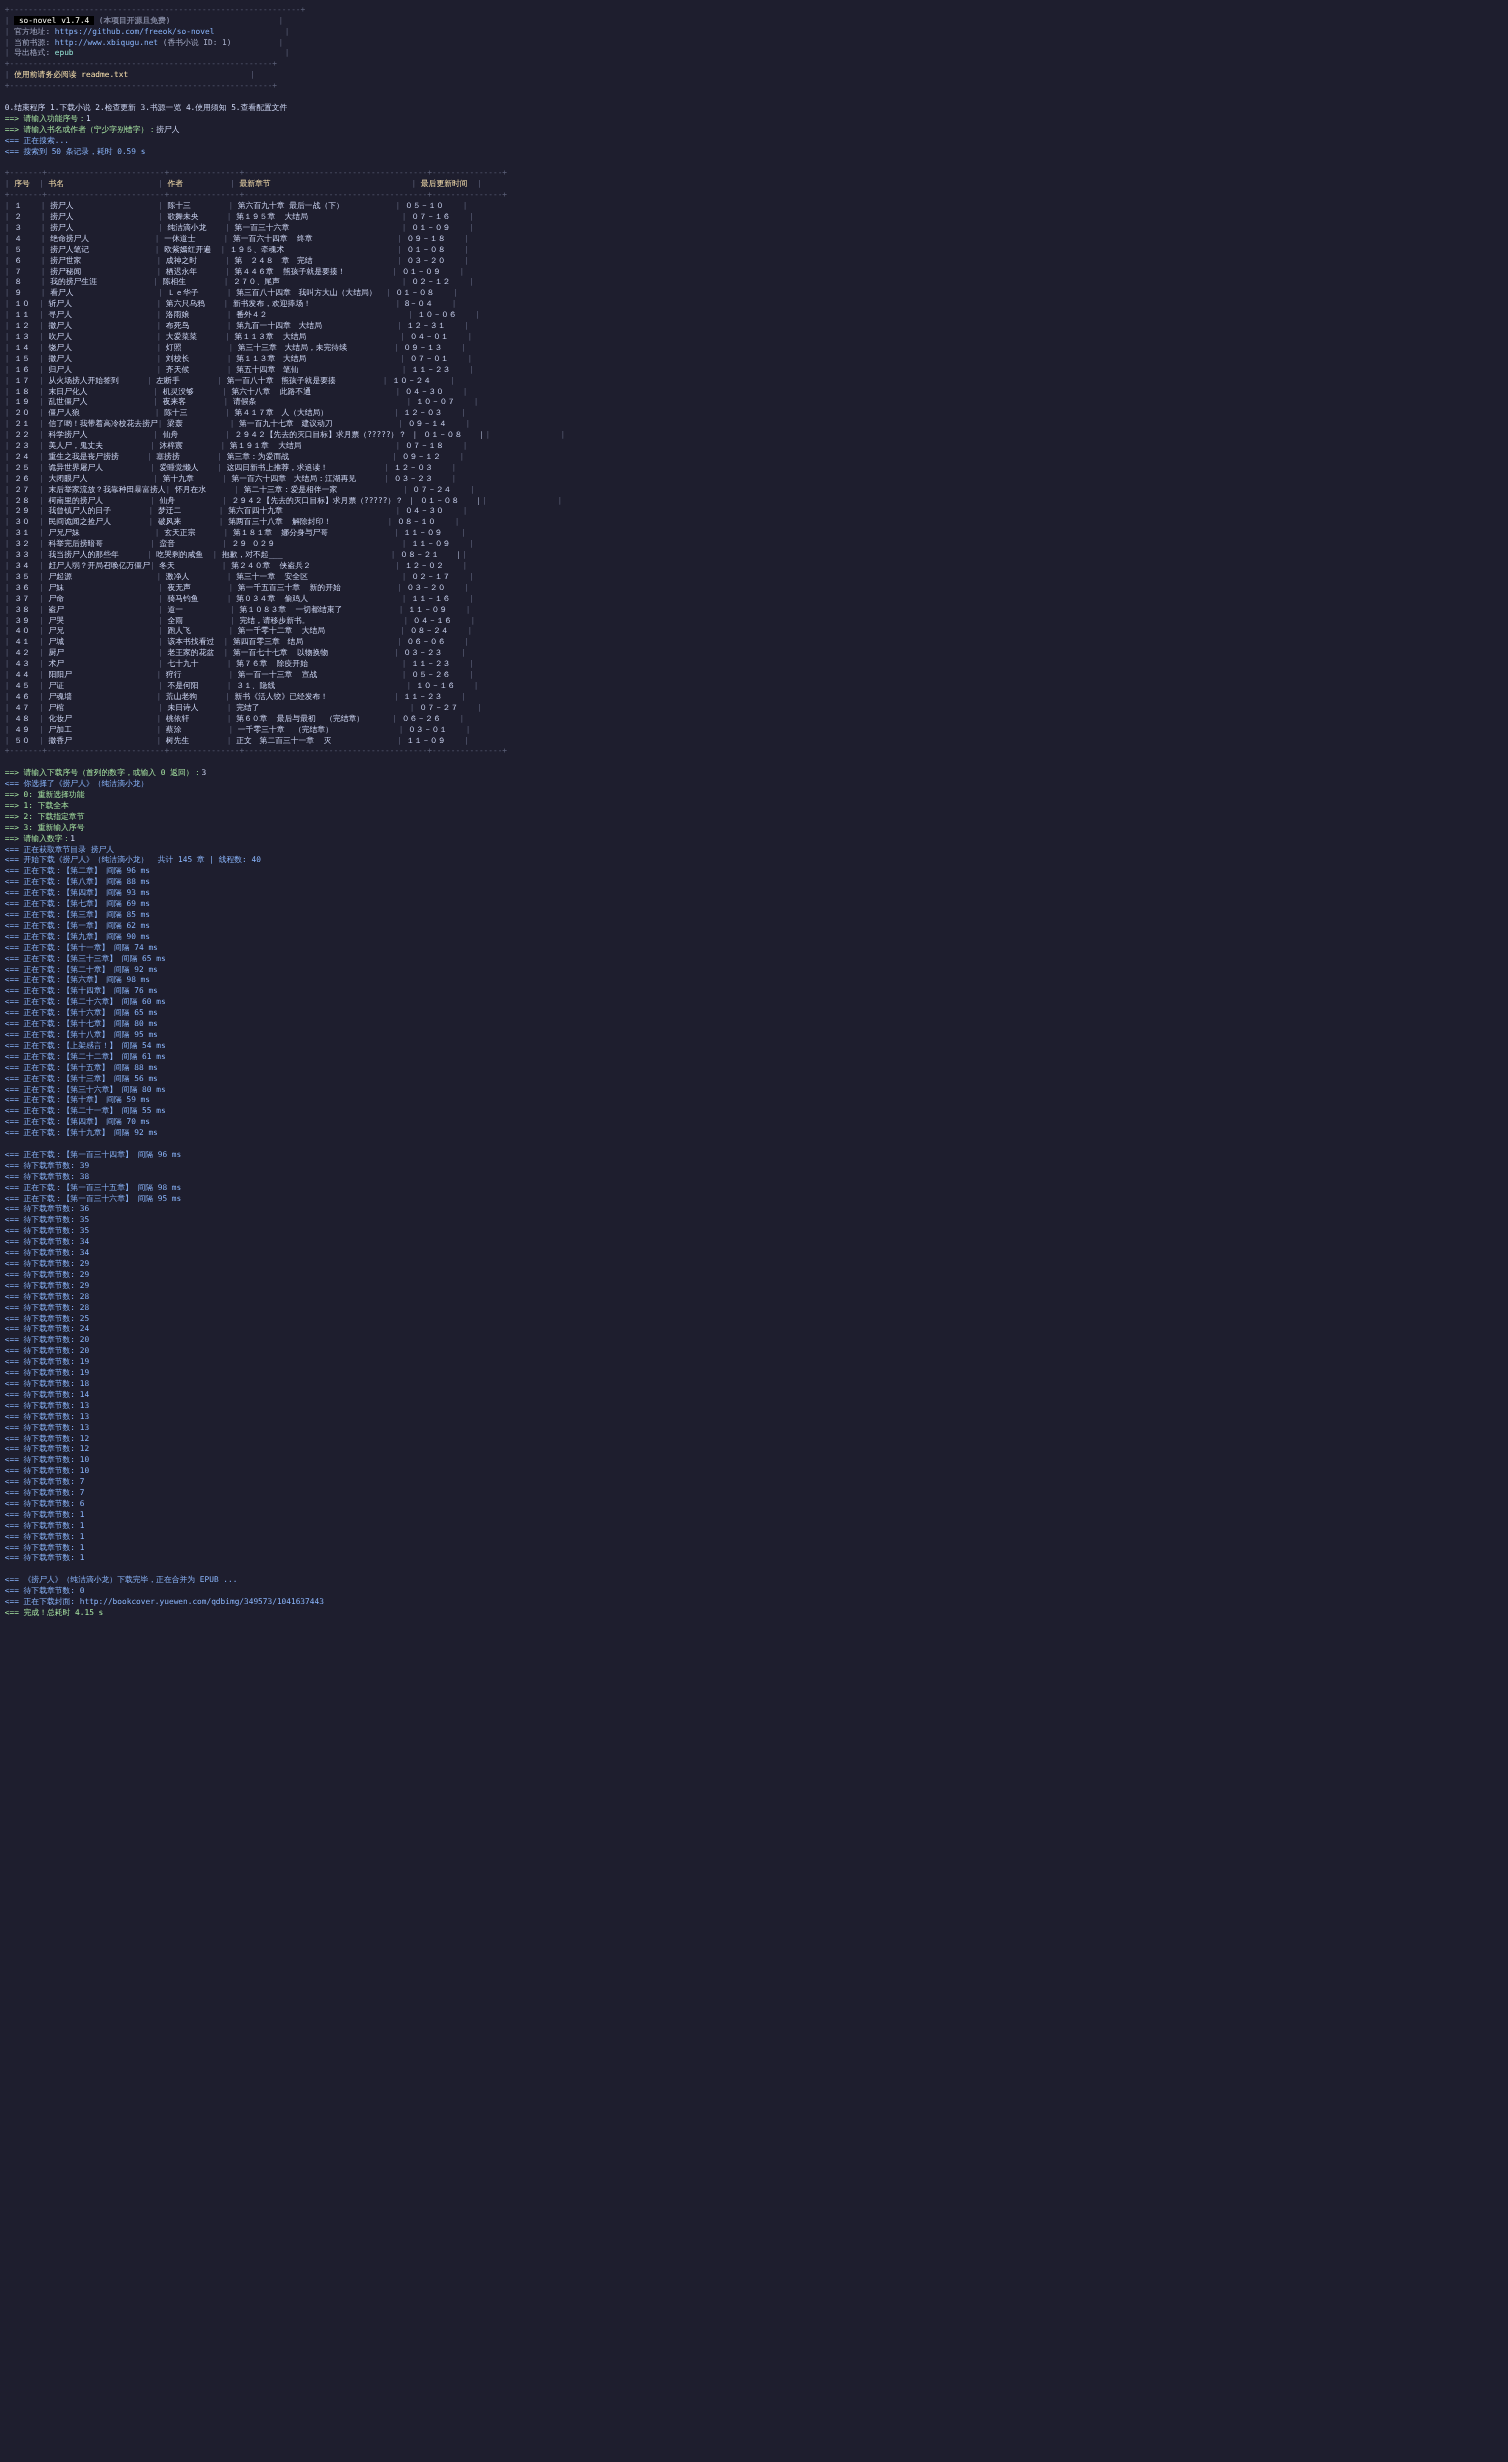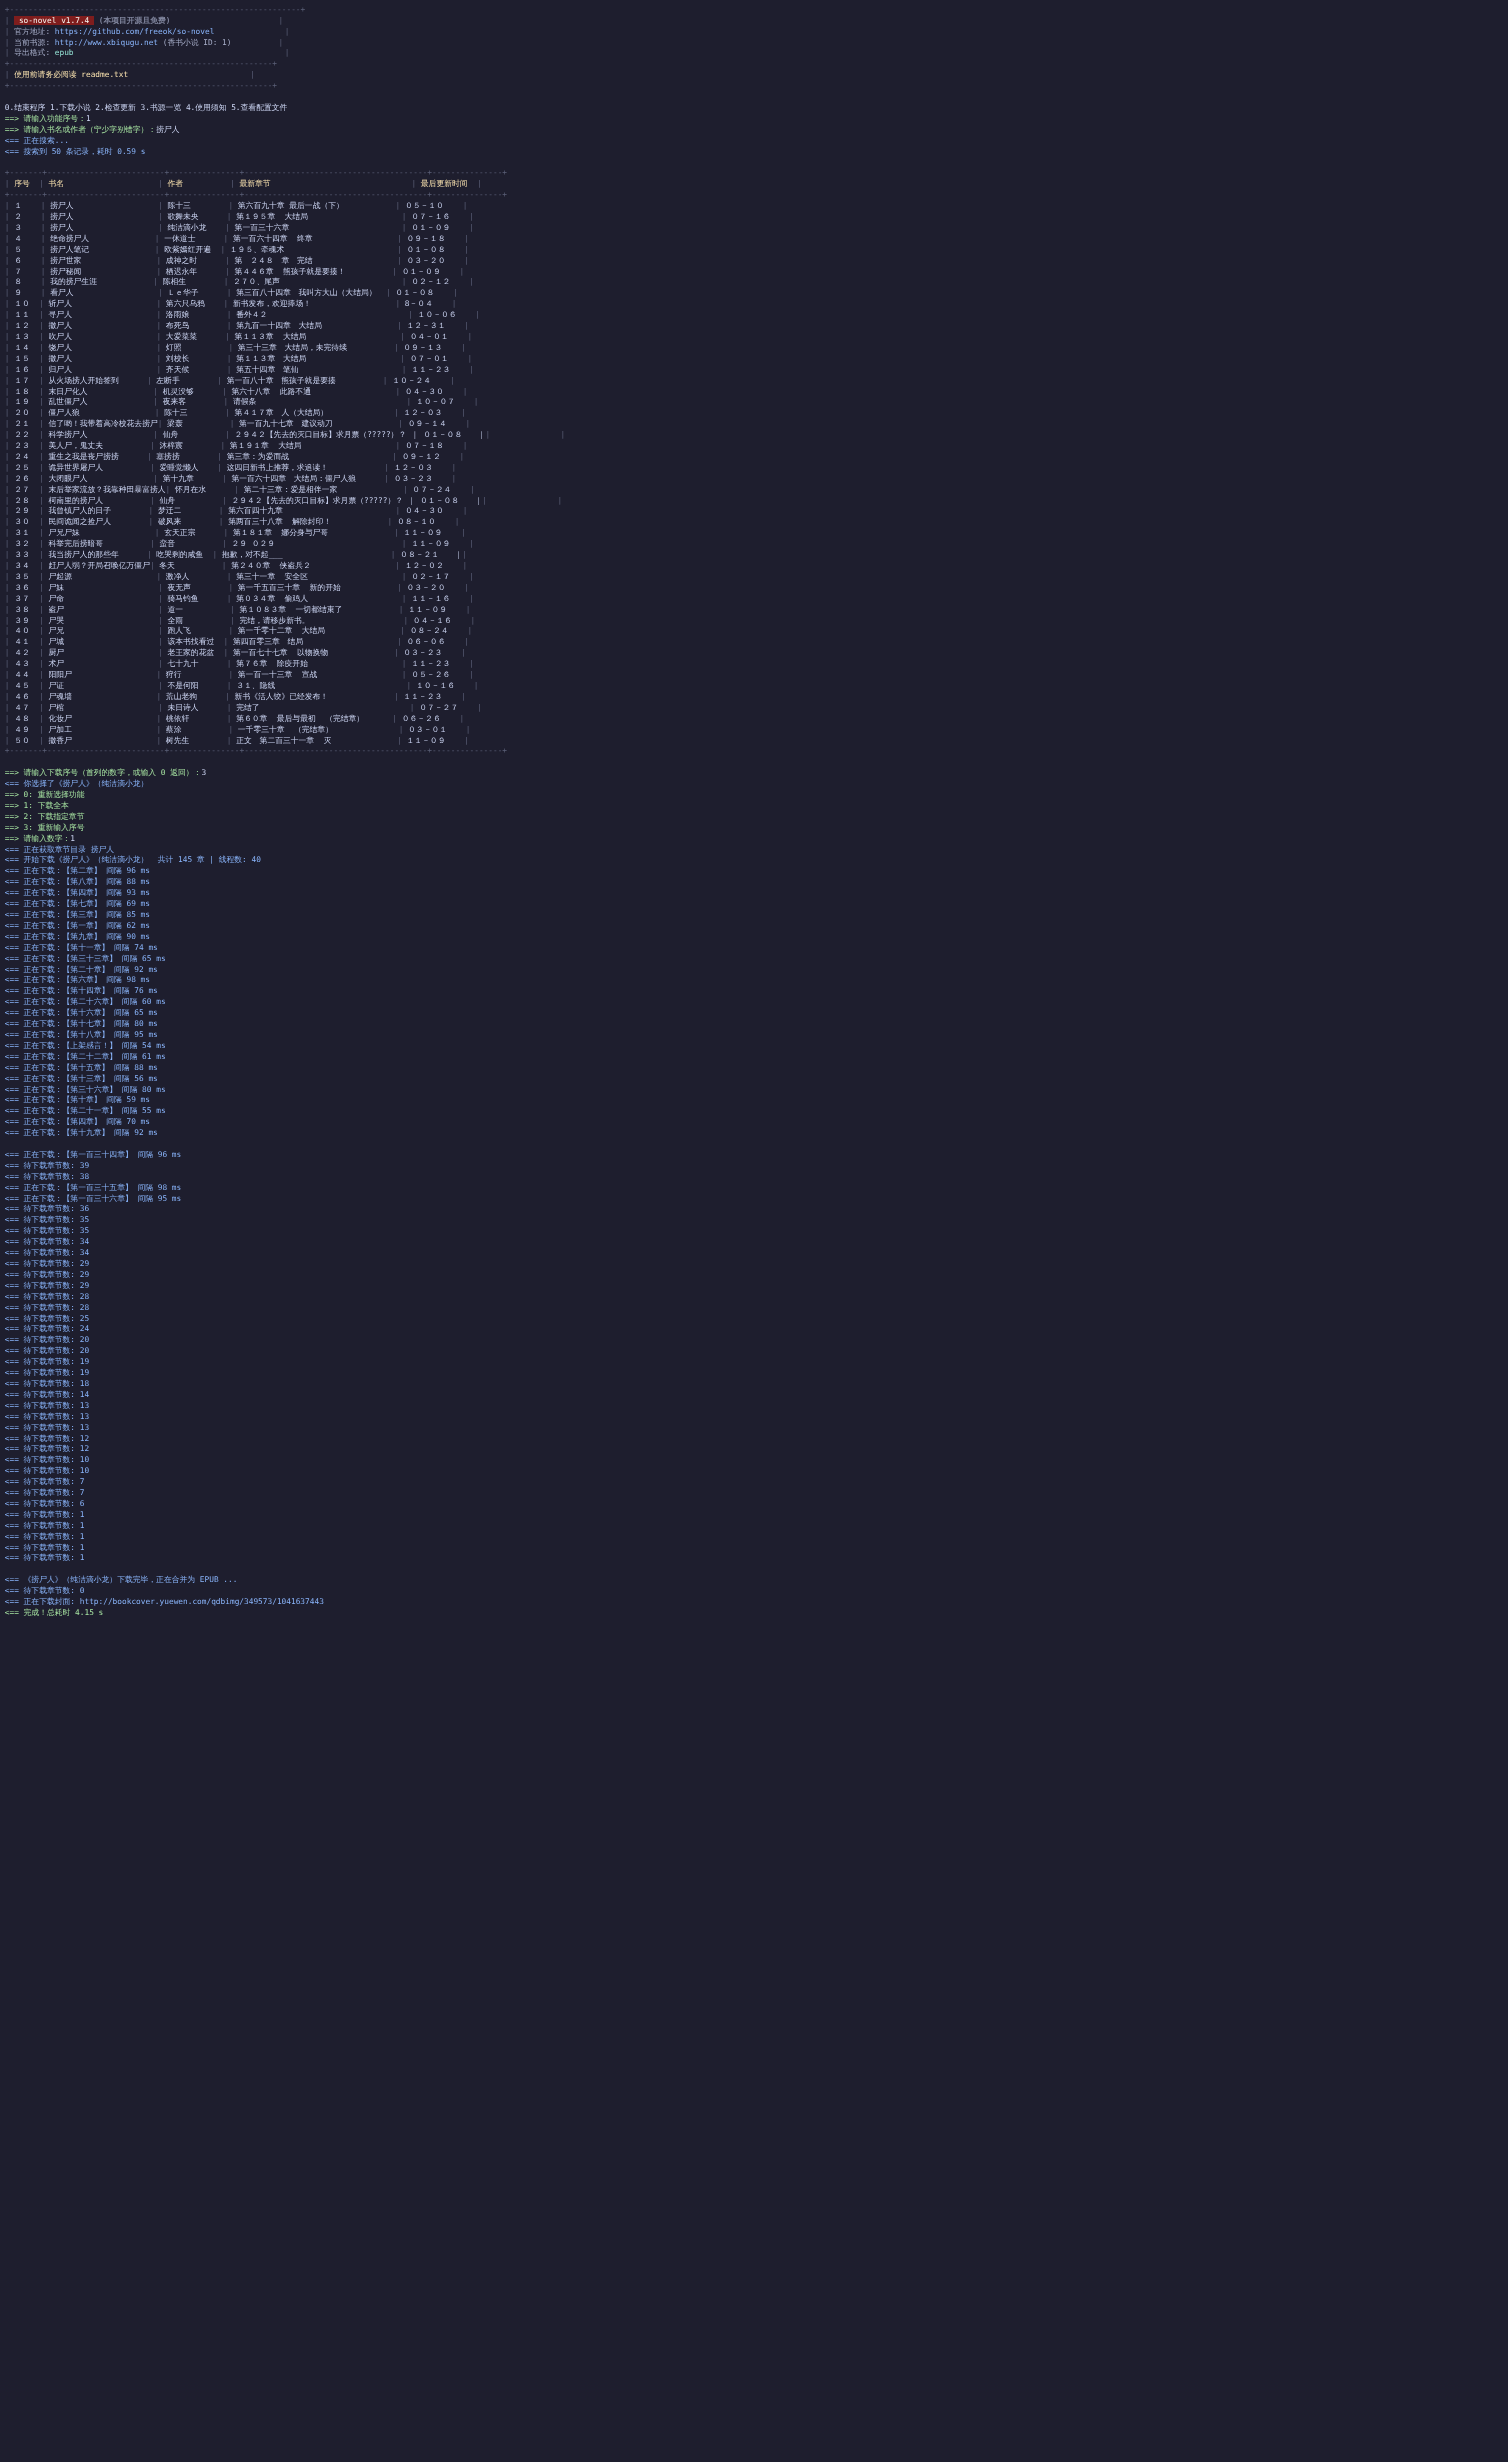--- a/index.html
+++ b/index.html
@@ -10,21 +10,21 @@
     font-family: "Cascadia Code", "Fira Code", Consolas, monospace;
     font-size: 7.8px;
     line-height: 1.4;
   }
   pre {
     margin: 0;
     padding: 4.8px;
     white-space: pre;
   }
   .border     { color: #5b6078; }
-  .highlight  { background: #7f1d1d; color: #f8f8f2; }
+  .highlight  { background: #000000; color: #f8f8f2; }
   .dim        { color: #7f849c; font-weight: bold; }
   .bright     { color: #cdd6f4; }
   .blue       { color: #89b4fa; }
   .cyan       { color: #94e2d5; margin-top: 12px; }
   .yellow     { color: #f9e2af; }
   .green      { color: #a6e3a1; }
   .link       { color: #89b4fa; }
 </style>
 </head>
 <body>
@@ -65,21 +65,21 @@
 <span class="border">| </span><span class="bright">１６  </span><span class="border">| </span><span class="bright">归尸人                  </span><span class="border">| </span><span class="bright">齐天候        </span><span class="border">| </span><span class="bright">第五十四章　笔仙                      </span><span class="border">| </span><span class="bright">１１－２３    </span><span class="border">|</span>
 <span class="border">| </span><span class="bright">１７  </span><span class="border">| </span><span class="bright">从火场捞人开始签到      </span><span class="border">| </span><span class="bright">左断手        </span><span class="border">| </span><span class="bright">第一百八十章　熊孩子就是要揍          </span><span class="border">| </span><span class="bright">１０－２４    </span><span class="border">|</span>
 <span class="border">| </span><span class="bright">１８  </span><span class="border">| </span><span class="bright">末日尸化人              </span><span class="border">| </span><span class="bright">机灵没够      </span><span class="border">| </span><span class="bright">第六十八章  此路不通                  </span><span class="border">| </span><span class="bright">０４－３０    </span><span class="border">|</span>
 <span class="border">| </span><span class="bright">１９  </span><span class="border">| </span><span class="bright">乱世僵尸人              </span><span class="border">| </span><span class="bright">夜来客        </span><span class="border">| </span><span class="bright">请假条                                </span><span class="border">| </span><span class="bright">１０－０７    </span><span class="border">|</span>
 <span class="border">| </span><span class="bright">２０  </span><span class="border">| </span><span class="bright">僵尸人狼                </span><span class="border">| </span><span class="bright">陈十三        </span><span class="border">| </span><span class="bright">第４１７章　人（大结局）              </span><span class="border">| </span><span class="bright">１２－０３    </span><span class="border">|</span>
 <span class="border">| </span><span class="bright">２１  </span><span class="border">| </span><span class="bright">信了哟！我带着高冷校花去捞尸</span><span class="border">| </span><span class="bright">梁轰          </span><span class="border">| </span><span class="bright">第一百九十七章　建议动刀              </span><span class="border">| </span><span class="bright">０９－１４    </span><span class="border">|</span>
 <span class="border">| </span><span class="bright">２２  </span><span class="border">| </span><span class="bright">科学捞尸人              </span><span class="border">| </span><span class="bright">仙舟          </span><span class="border">| </span><span class="bright">２９４２【先去的灭口目标】求月票（?????）？ ｜ ０１－０８　　｜</span><span class="border">| </span><span class="bright">              </span><span class="border">|</span>
 <span class="border">| </span><span class="bright">２３  </span><span class="border">| </span><span class="bright">美人尸，鬼丈夫          </span><span class="border">| </span><span class="bright">沐梓宸        </span><span class="border">| </span><span class="bright">第１９１章  大结局                    </span><span class="border">| </span><span class="bright">０７－１８    </span><span class="border">|</span>
 <span class="border">| </span><span class="bright">２４  </span><span class="border">| </span><span class="bright">重生之我是丧尸捞捞      </span><span class="border">| </span><span class="bright">塞捞捞        </span><span class="border">| </span><span class="bright">第三章：为爱而战                      </span><span class="border">| </span><span class="bright">０９－１２    </span><span class="border">|</span>
 <span class="border">| </span><span class="bright">２５  </span><span class="border">| </span><span class="bright">诡异世界屠尸人          </span><span class="border">| </span><span class="bright">爱睡觉懒人    </span><span class="border">| </span><span class="bright">这四日新书上推荐，求追读！            </span><span class="border">| </span><span class="bright">１２－０３    </span><span class="border">|</span>
-<span class="border">| </span><span class="bright">２６  </span><span class="border">| </span><span class="bright">大闭眼尸人              </span><span class="border">| </span><span class="bright">第十九章      </span><span class="border">| </span><span class="bright">第一百六十四章　大结局：僵尸人狼      </span><span class="border">| </span><span class="bright">０３－２３    </span><span class="border">|</span>
+<span class="border">| </span><span class="bright">２６  </span><span class="border">| </span><span class="bright">大闭眼尸人              </span><span class="border">| </span><span class="bright">第十九章      </span><span class="border">| </span><span class="bright">第一百六十四章　大结局：江湖再见      </span><span class="border">| </span><span class="bright">０３－２３    </span><span class="border">|</span>
 <span class="border">| </span><span class="bright">２７  </span><span class="border">| </span><span class="bright">末后举家流放？我靠种田暴富捞人</span><span class="border">| </span><span class="bright">怀月在水      </span><span class="border">| </span><span class="bright">第二十三章：爱是相伴一家              </span><span class="border">| </span><span class="bright">０７－２４    </span><span class="border">|</span>
 <span class="border">| </span><span class="bright">２８  </span><span class="border">| </span><span class="bright">柯南里的捞尸人          </span><span class="border">| </span><span class="bright">仙舟          </span><span class="border">| </span><span class="bright">２９４２【先去的灭口目标】求月票（?????）？ ｜ ０１－０８　　｜</span><span class="border">| </span><span class="bright">              </span><span class="border">|</span>
 <span class="border">| </span><span class="bright">２９  </span><span class="border">| </span><span class="bright">我曾镇尸人的日子        </span><span class="border">| </span><span class="bright">梦迁二        </span><span class="border">| </span><span class="bright">第六百四十九章                        </span><span class="border">| </span><span class="bright">０４－３０    </span><span class="border">|</span>
 <span class="border">| </span><span class="bright">３０  </span><span class="border">| </span><span class="bright">民间诡闻之捡尸人        </span><span class="border">| </span><span class="bright">破风来        </span><span class="border">| </span><span class="bright">第两百三十八章  解除封印！            </span><span class="border">| </span><span class="bright">０８－１０    </span><span class="border">|</span>
 <span class="border">| </span><span class="bright">３１  </span><span class="border">| </span><span class="bright">尸兄尸妹                </span><span class="border">| </span><span class="bright">玄天正宗      </span><span class="border">| </span><span class="bright">第１８１章  娜分身与尸哥              </span><span class="border">| </span><span class="bright">１１－０９    </span><span class="border">|</span>
 <span class="border">| </span><span class="bright">３２  </span><span class="border">| </span><span class="bright">科举完后捞暗哥          </span><span class="border">| </span><span class="bright">蛮音          </span><span class="border">| </span><span class="bright">２９ ０２９                           </span><span class="border">| </span><span class="bright">１１－０９    </span><span class="border">|</span>
 <span class="border">| </span><span class="bright">３３  </span><span class="border">| </span><span class="bright">我当捞尸人的那些年      </span><span class="border">| </span><span class="bright">吃哭剩的咸鱼  </span><span class="border">| </span><span class="bright">抱歉，对不起___                       </span><span class="border">| </span><span class="bright">０８－２１　　｜</span><span class="border">|</span>
 <span class="border">| </span><span class="bright">３４  </span><span class="border">| </span><span class="bright">赶尸人弱？开局召唤亿万僵尸</span><span class="border">| </span><span class="bright">冬天          </span><span class="border">| </span><span class="bright">第２４０章  侠盗兵２                  </span><span class="border">| </span><span class="bright">１２－０２    </span><span class="border">|</span>
 <span class="border">| </span><span class="bright">３５  </span><span class="border">| </span><span class="bright">尸起源                  </span><span class="border">| </span><span class="bright">激净人        </span><span class="border">| </span><span class="bright">第三十一章  安全区                    </span><span class="border">| </span><span class="bright">０２－１７    </span><span class="border">|</span>
 <span class="border">| </span><span class="bright">３６  </span><span class="border">| </span><span class="bright">尸妹                    </span><span class="border">| </span><span class="bright">夜无声        </span><span class="border">| </span><span class="bright">第一千五百三十章  新的开始            </span><span class="border">| </span><span class="bright">０３－２０    </span><span class="border">|</span>

